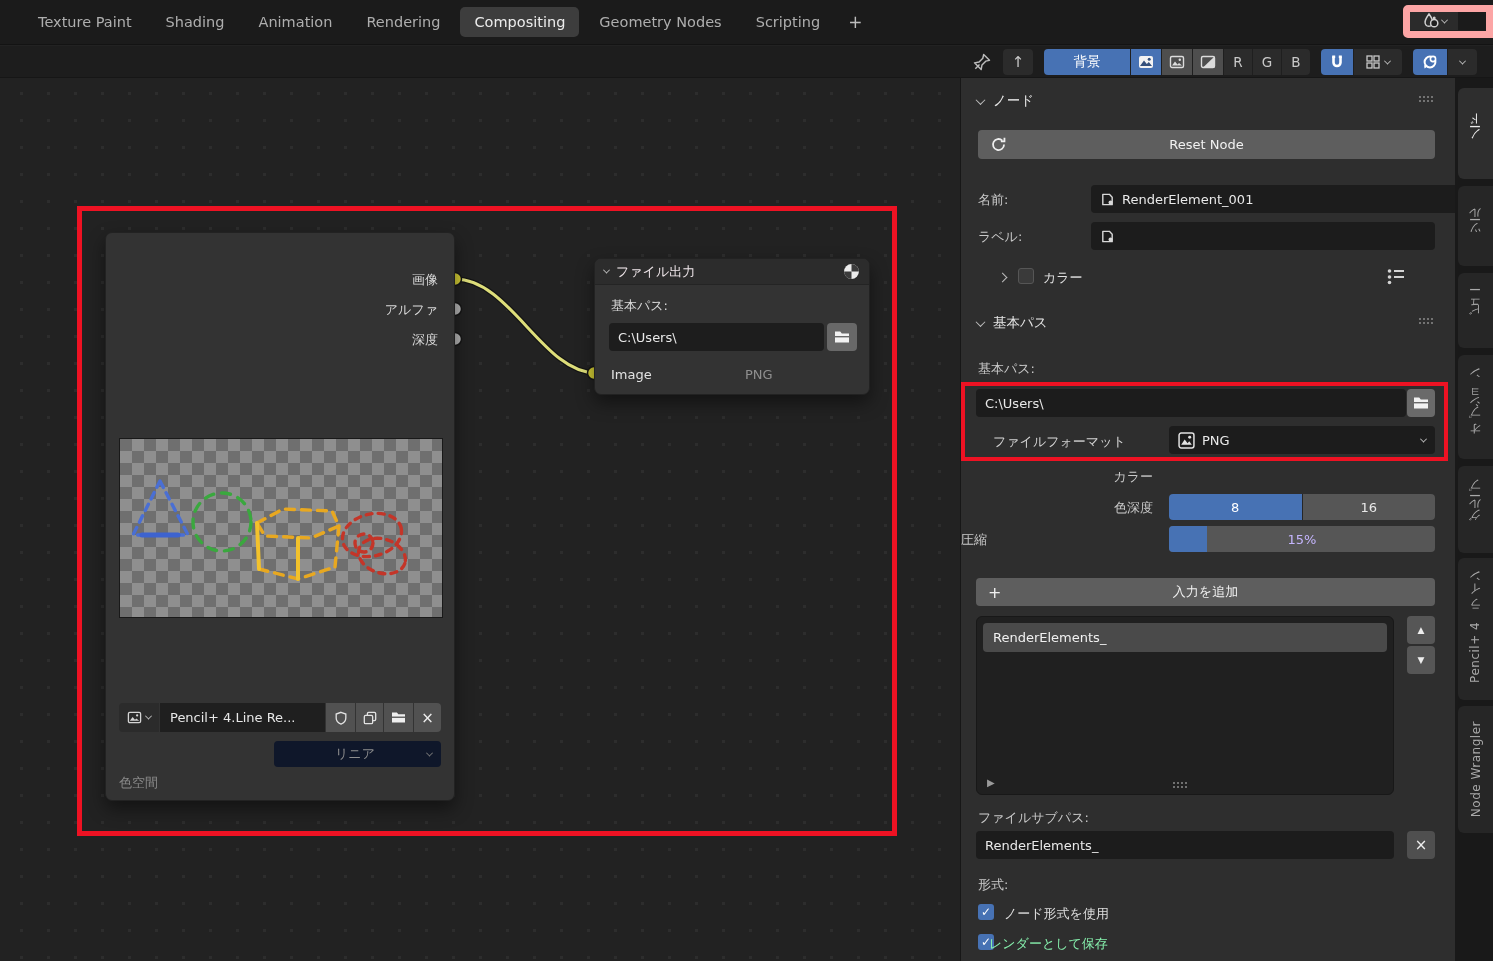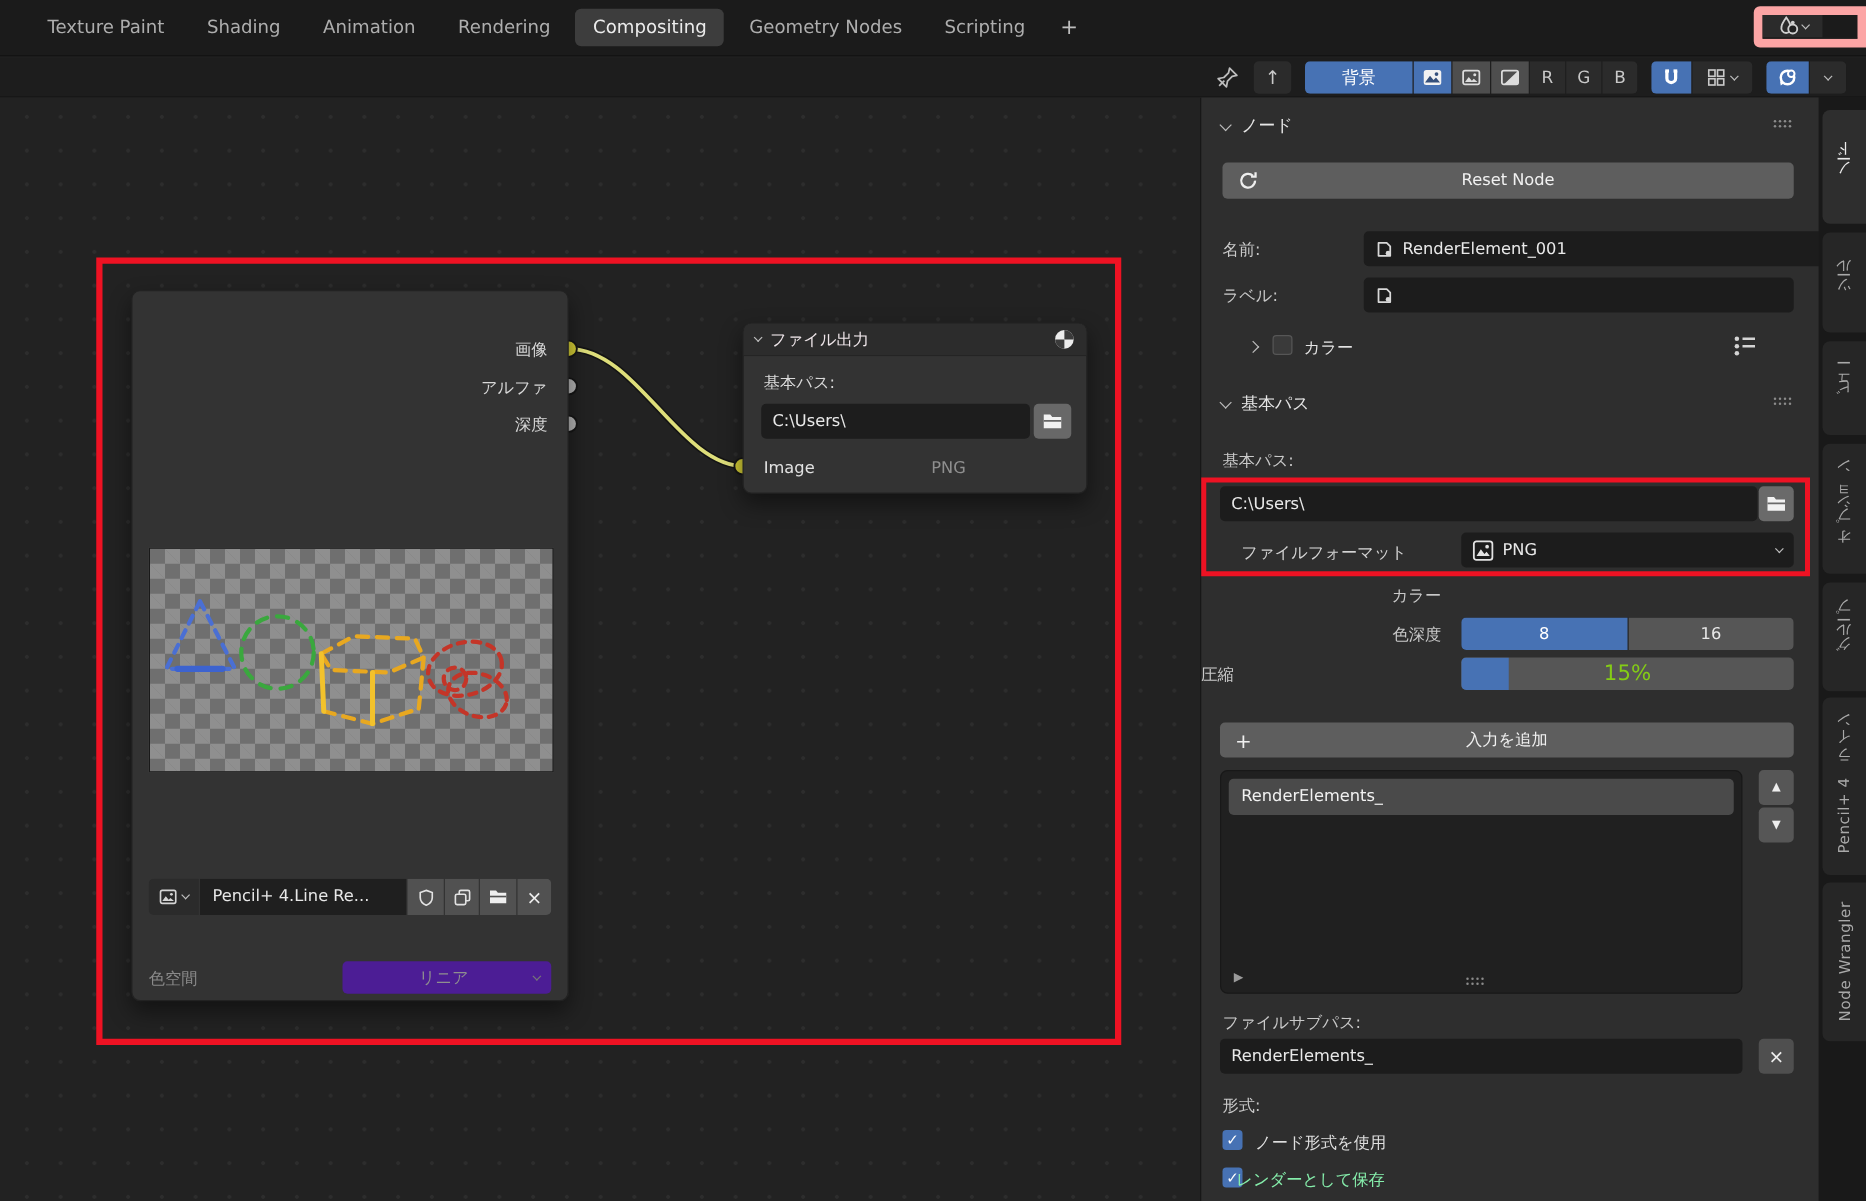--- a/index.html
+++ b/index.html
@@ -50,21 +50,21 @@
   .grip{position:absolute;width:15px;height:2px;background:transparent;}
   .grip i,.grip b{position:absolute;width:2px;height:2px;background:#8b8b8b;border-radius:1px;}
   .btn{position:absolute;background:#5e5e5e;border-radius:4px;display:flex;align-items:center;justify-content:center;color:#f1f1f1;height:28px;font-size:13px;}
   .lbl{position:absolute;color:#c9c9c9;font-size:13px;}
   .inp{position:absolute;background:#1c1c1c;border-radius:4px;display:flex;align-items:center;padding:0 9px;gap:7px;color:#e9e9e9;height:28px;font-size:13px;}
   .seg{position:absolute;display:flex;gap:1px;border-radius:4px;overflow:hidden;height:26px;background:#262626;}
   .seg>div{flex:1;display:flex;align-items:center;justify-content:center;background:#565656;color:#e8e8e8;font-size:13px;}
   .seg>div.sel{background:var(--accent);color:#fff;}
   .slider{position:absolute;height:26px;background:#565656;border-radius:4px;overflow:hidden;}
   .slider .fill{position:absolute;left:0;top:0;bottom:0;background:var(--accent);}
-  .slider .txt{position:absolute;inset:0;display:flex;align-items:center;justify-content:center;color:#84cc16;font-size:17px;}
+  .slider .txt{position:absolute;inset:0;display:flex;align-items:center;justify-content:center;color:#c4b5fd;font-size:13px;}
   .cb{position:absolute;width:16px;height:16px;background:var(--accent);border-radius:3px;color:#fff;font-size:12px;display:flex;align-items:center;justify-content:center;font-weight:bold;}
   .cb.off{background:#3a3a3a;border:1px solid #565656;}
   
   .tabcol{position:absolute;left:1455px;top:78px;width:38px;height:883px;background:#191919;}
   .vtab{position:absolute;left:3px;width:35px;background:#262626;border-radius:6px 0 0 6px;display:flex;align-items:center;justify-content:center;color:#a9a9a9;font-size:12px;}
   .vtab.active{background:#2e2e2e;color:#ececec;}
   .vtab span{writing-mode:vertical-rl;transform:rotate(180deg);white-space:nowrap;letter-spacing:.5px;}
   svg{display:block;}
 </style>
 </head>
@@ -233,21 +233,21 @@
               <rect x="1" y="6" width="14" height="1.4" fill="#515151"></rect>
             </svg>
         </div>
         <div class="minibtn" style="width:27px;font-size:15px">
             <span>×</span>
           </div>
       </div>
 
 
       <div class="a" style="left:13px;top:541px;color:#8a8a8a">色空間</div>
-      <div class="a field" style="left:168px;top:536px;right:13px;height:26px;background:#4c1d95;color:#8f8f8f">
+      <div class="a field" style="left:168px;top:508px;right:13px;height:26px;background:#0f172a;color:#8f8f8f">
         <span style="flex:1;text-align:center">リニア</span>
         <span class="chv down sm" style="border-color:#777"></span>
       </div>
     </div>
 
     <div class="bnode" style="left:594px;top:180px;width:276px;height:137px">
       <div class="bnode-hd" style="background:#2c2c2c;border-bottom:1px solid #242424">
         <span class="chv down sm"></span>
         <span style="flex:1">ファイル出力</span>
         <svg width="17" height="17" viewBox="0 0 16 16">

